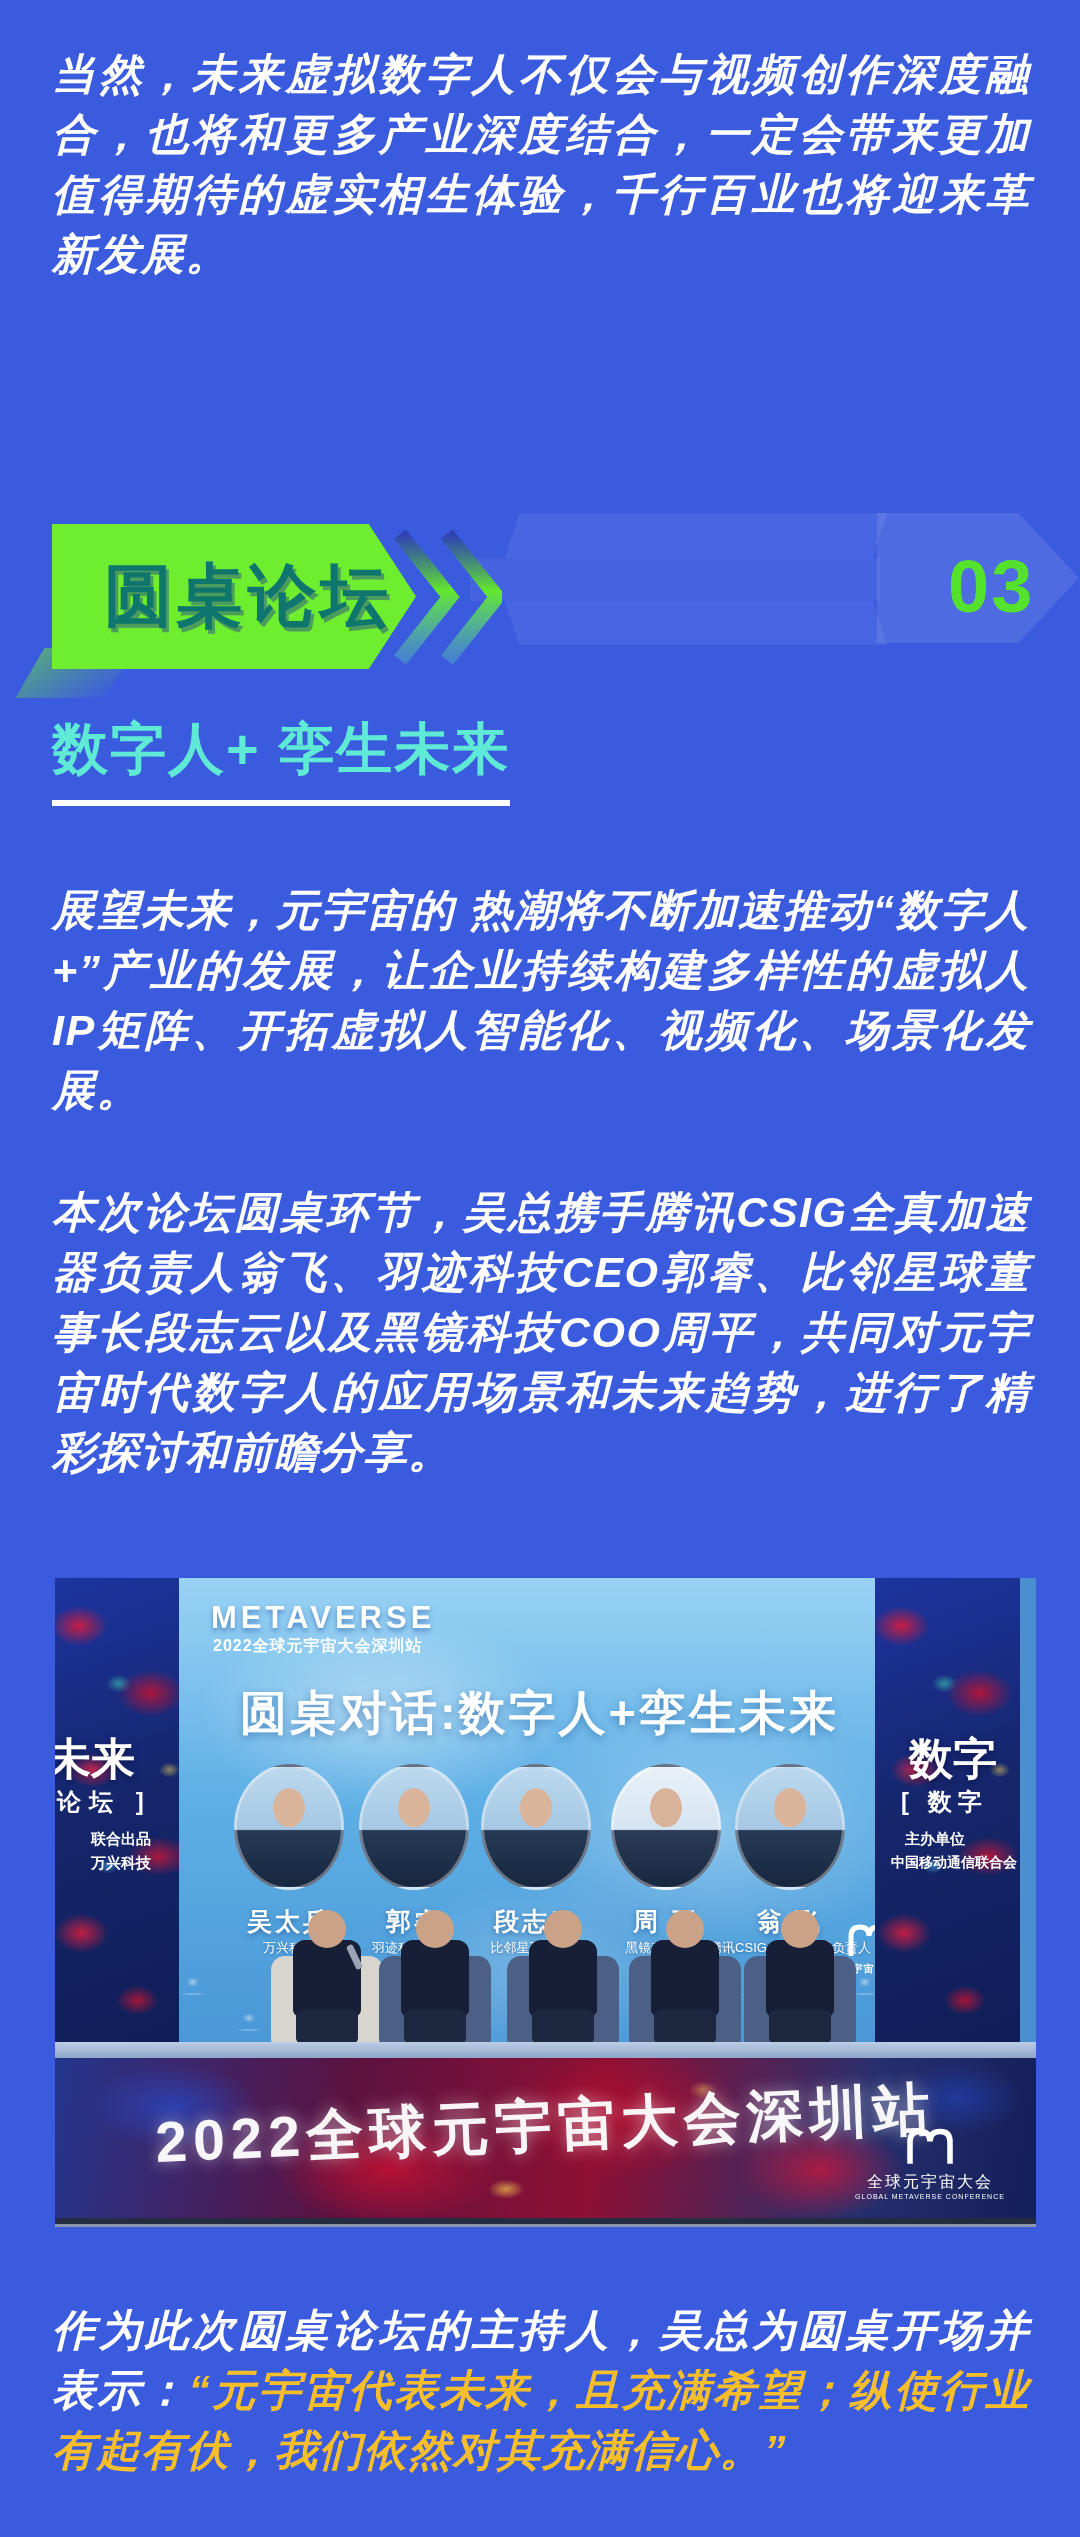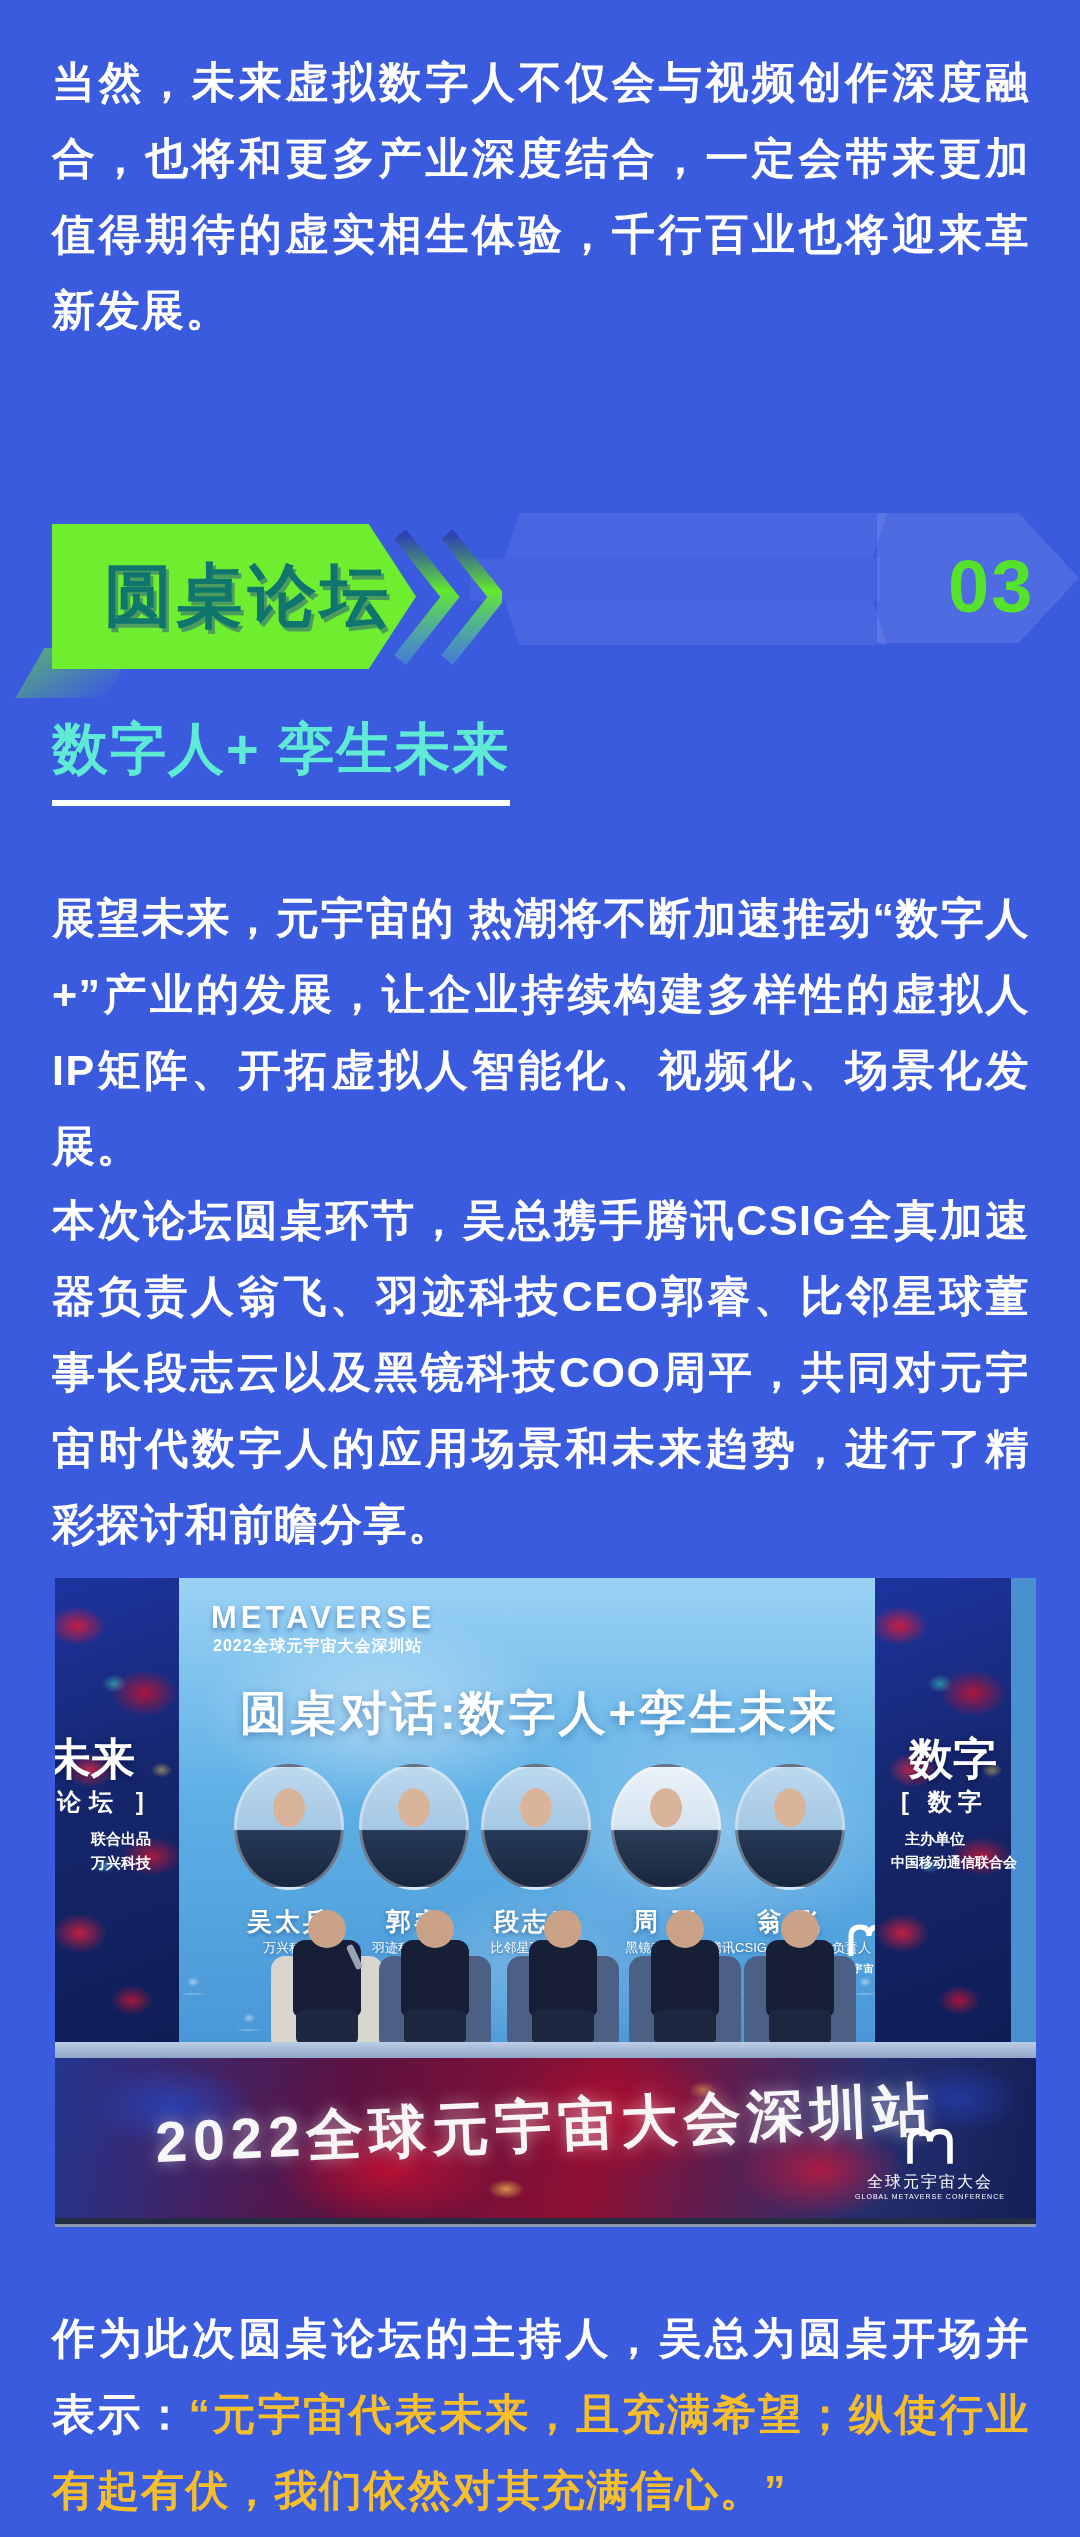--- a/index.html
+++ b/index.html
@@ -1,19 +1,19 @@
 <!DOCTYPE html>
 <html><head>
 <meta charset="utf-8">
 <style>
   html,body{margin:0;padding:0;background:#3B5BDF;}
   #page{position:relative;width:1080px;height:2537px;background:#3B5BDF;overflow:hidden;
         font-family:"Liberation Sans","DejaVu Sans",sans-serif;}
   .body{position:absolute;left:52px;width:978px;margin:0;color:#ffffff;
-        font-size:43px;line-height:76px;font-weight:600;letter-spacing:1.5px;text-align:justify;}
+        font-size:43px;line-height:60px;font-weight:600;letter-spacing:1.5px;text-align:justify;font-style:italic;}
   .p1{top:44px;}
   .p2{top:880px;}
   .p3{top:1182px;}
   .p4{top:2300px;}
   .p4 .yellow{color:#F7BE2B;font-weight:bold;}
 
   
   .band{position:absolute;left:0;top:498px;width:1080px;height:210px;}
   .fade-rect{position:absolute;background:rgba(255,255,255,0.07);}
   .fr1{left:512px;top:15px;width:368px;height:45px;transform:skewX(-18deg);}
@@ -41,21 +41,21 @@
   .glitter{background:
       radial-gradient(46px 32px at 18% 10%,rgba(215,28,60,0.9),transparent 62%),
       radial-gradient(54px 38px at 72% 24%,rgba(196,18,48,0.85),transparent 62%),
       radial-gradient(40px 28px at 28% 40%,rgba(228,40,72,0.85),transparent 62%),
       radial-gradient(50px 32px at 78% 58%,rgba(205,22,52,0.8),transparent 62%),
       radial-gradient(44px 32px at 20% 74%,rgba(220,30,60,0.85),transparent 62%),
       radial-gradient(34px 24px at 62% 88%,rgba(198,20,50,0.8),transparent 62%),
       radial-gradient(18px 13px at 48% 22%,rgba(70,220,185,0.55),transparent 70%),
       radial-gradient(15px 11px at 86% 40%,rgba(255,220,90,0.5),transparent 70%),
       radial-gradient(15px 11px at 40% 60%,rgba(90,200,255,0.5),transparent 70%),
-      linear-gradient(160deg,#1d34a0 0%,#15266c 45%,#0f1d55 100%);}
+      linear-gradient(160deg,#1d34a0 0%,#15266c 45%,#0f1d55 100%); padding-left: 9px;}
   .panel{position:absolute;top:0;height:480px;}
   .panel.left{left:0;width:124px;}
   .panel.right{left:820px;width:136px;}
   .panel div{position:absolute;color:#fff;white-space:nowrap;}
   .lp-word{left:-8px;top:152px;font-size:44px;font-weight:bold;text-shadow:0 2px 6px rgba(0,0,40,.5);}
   .lp-bracket{left:2px;top:208px;font-size:24px;font-weight:bold;letter-spacing:8px;}
   .lp-credit{left:36px;top:252px;font-size:15px;font-weight:bold;}
   .lp-credit2{left:36px;top:276px;font-size:15px;font-weight:bold;}
   .rp-word{left:34px;top:152px;font-size:44px;font-weight:bold;text-shadow:0 2px 6px rgba(0,0,40,.5);}
   .rp-bracket{left:26px;top:208px;font-size:24px;font-weight:bold;letter-spacing:6px;}

